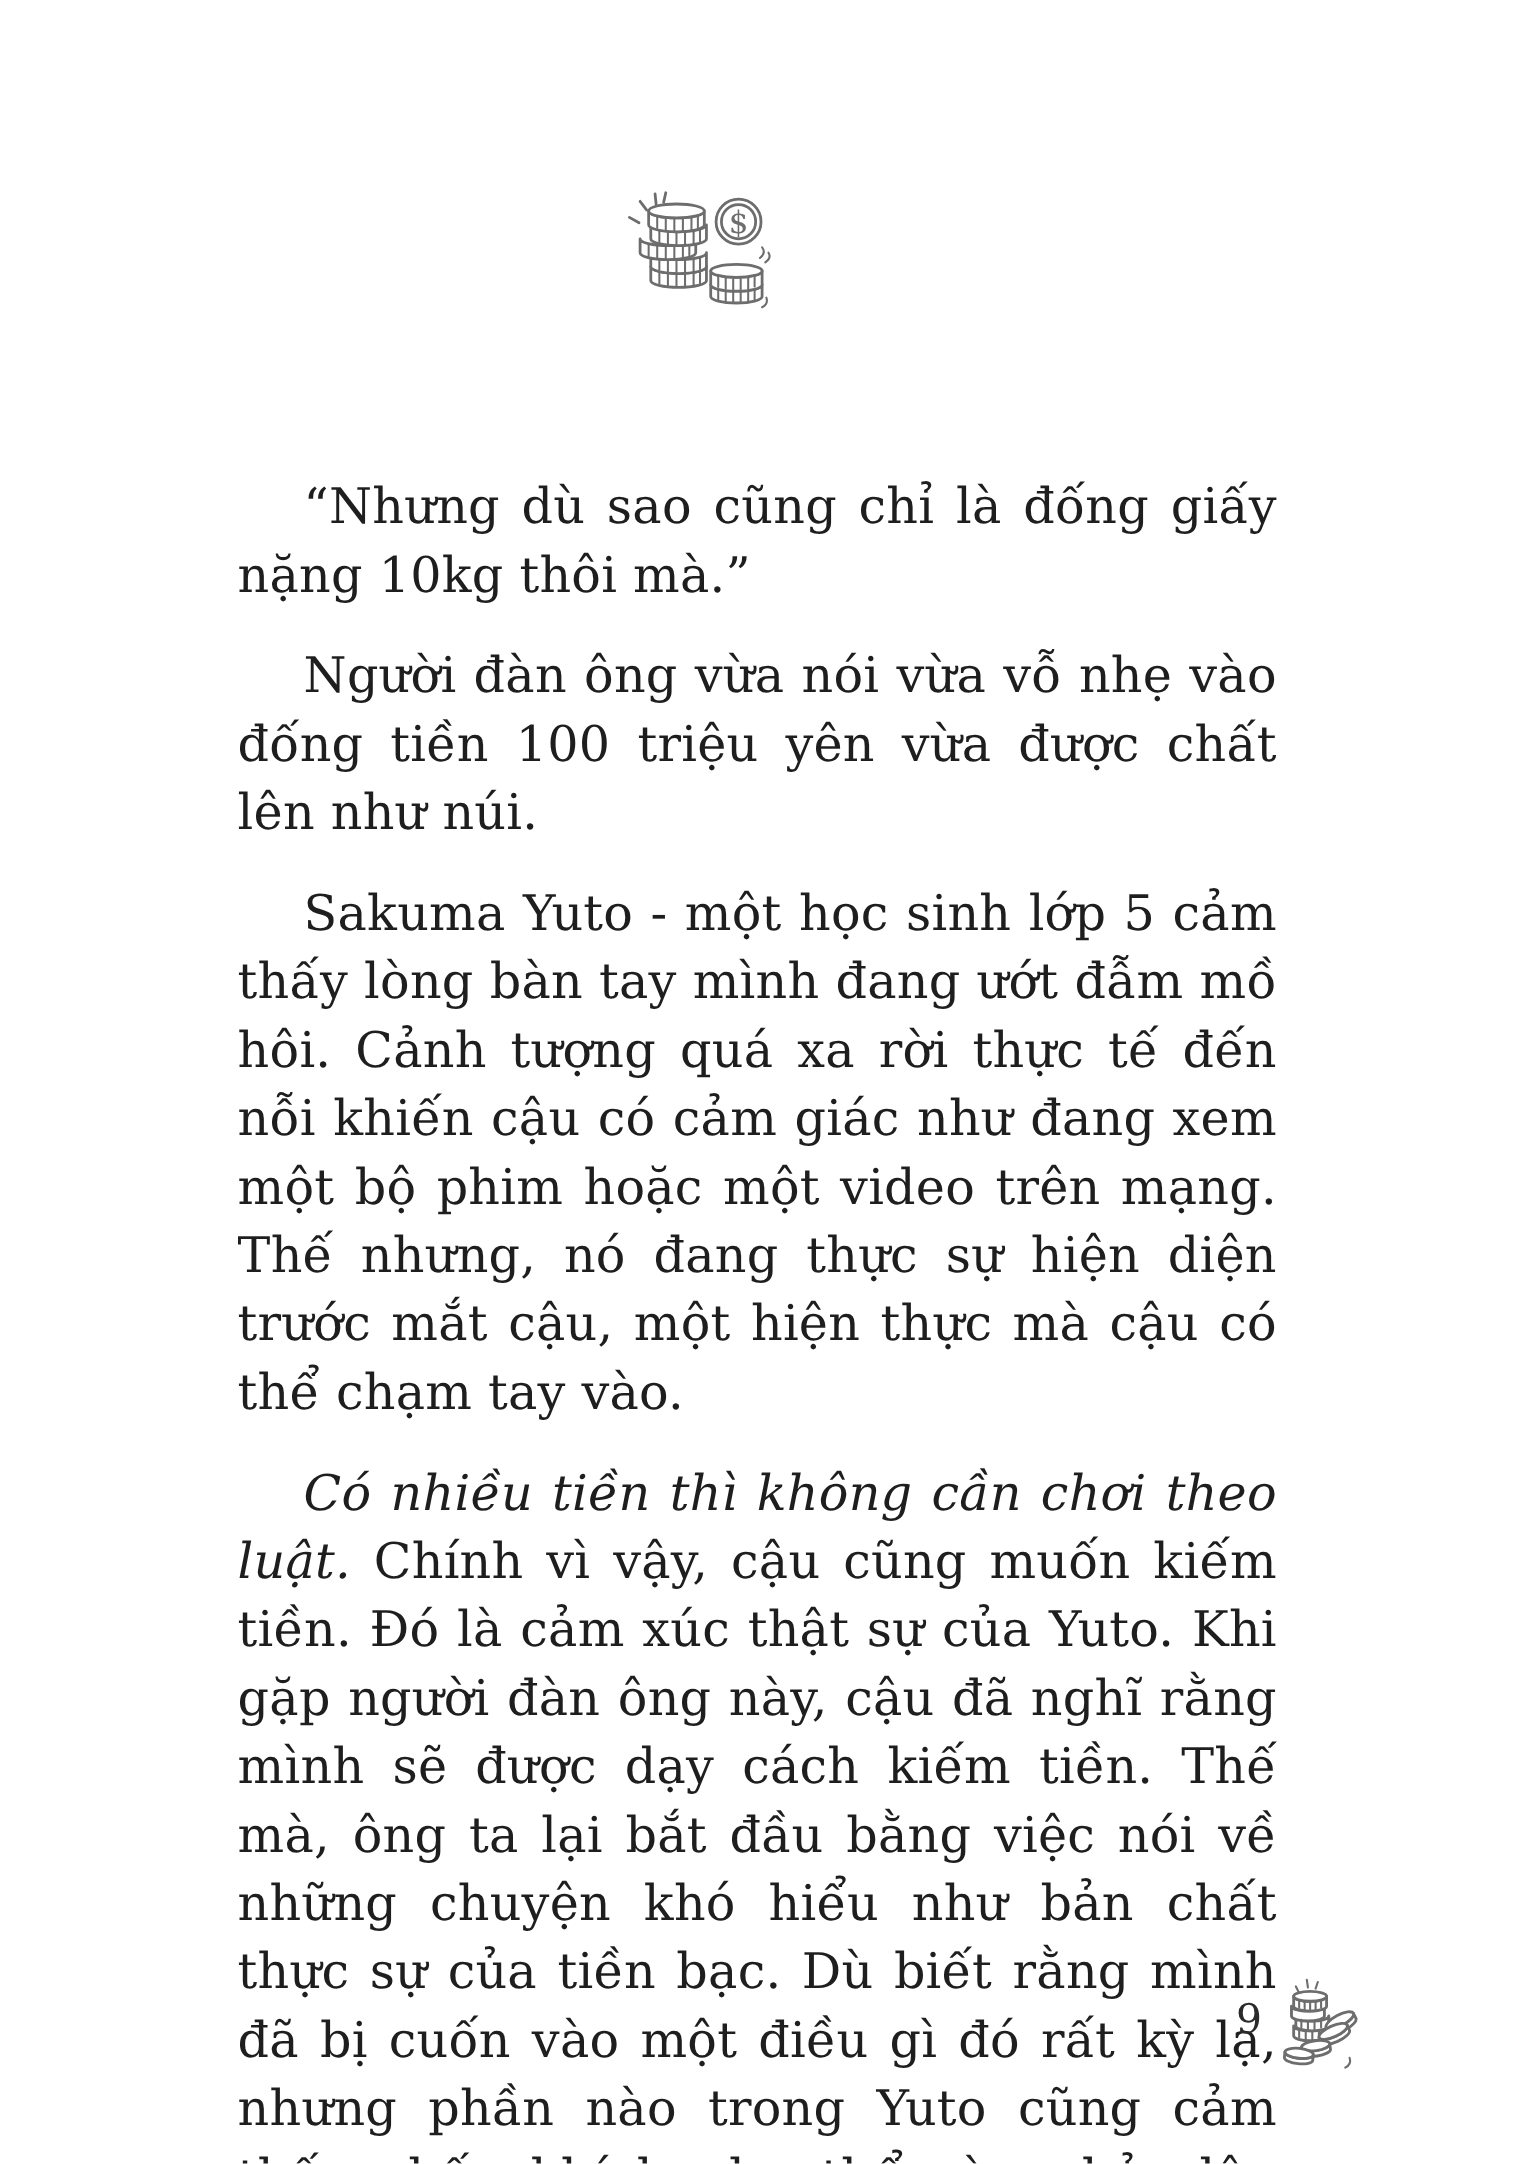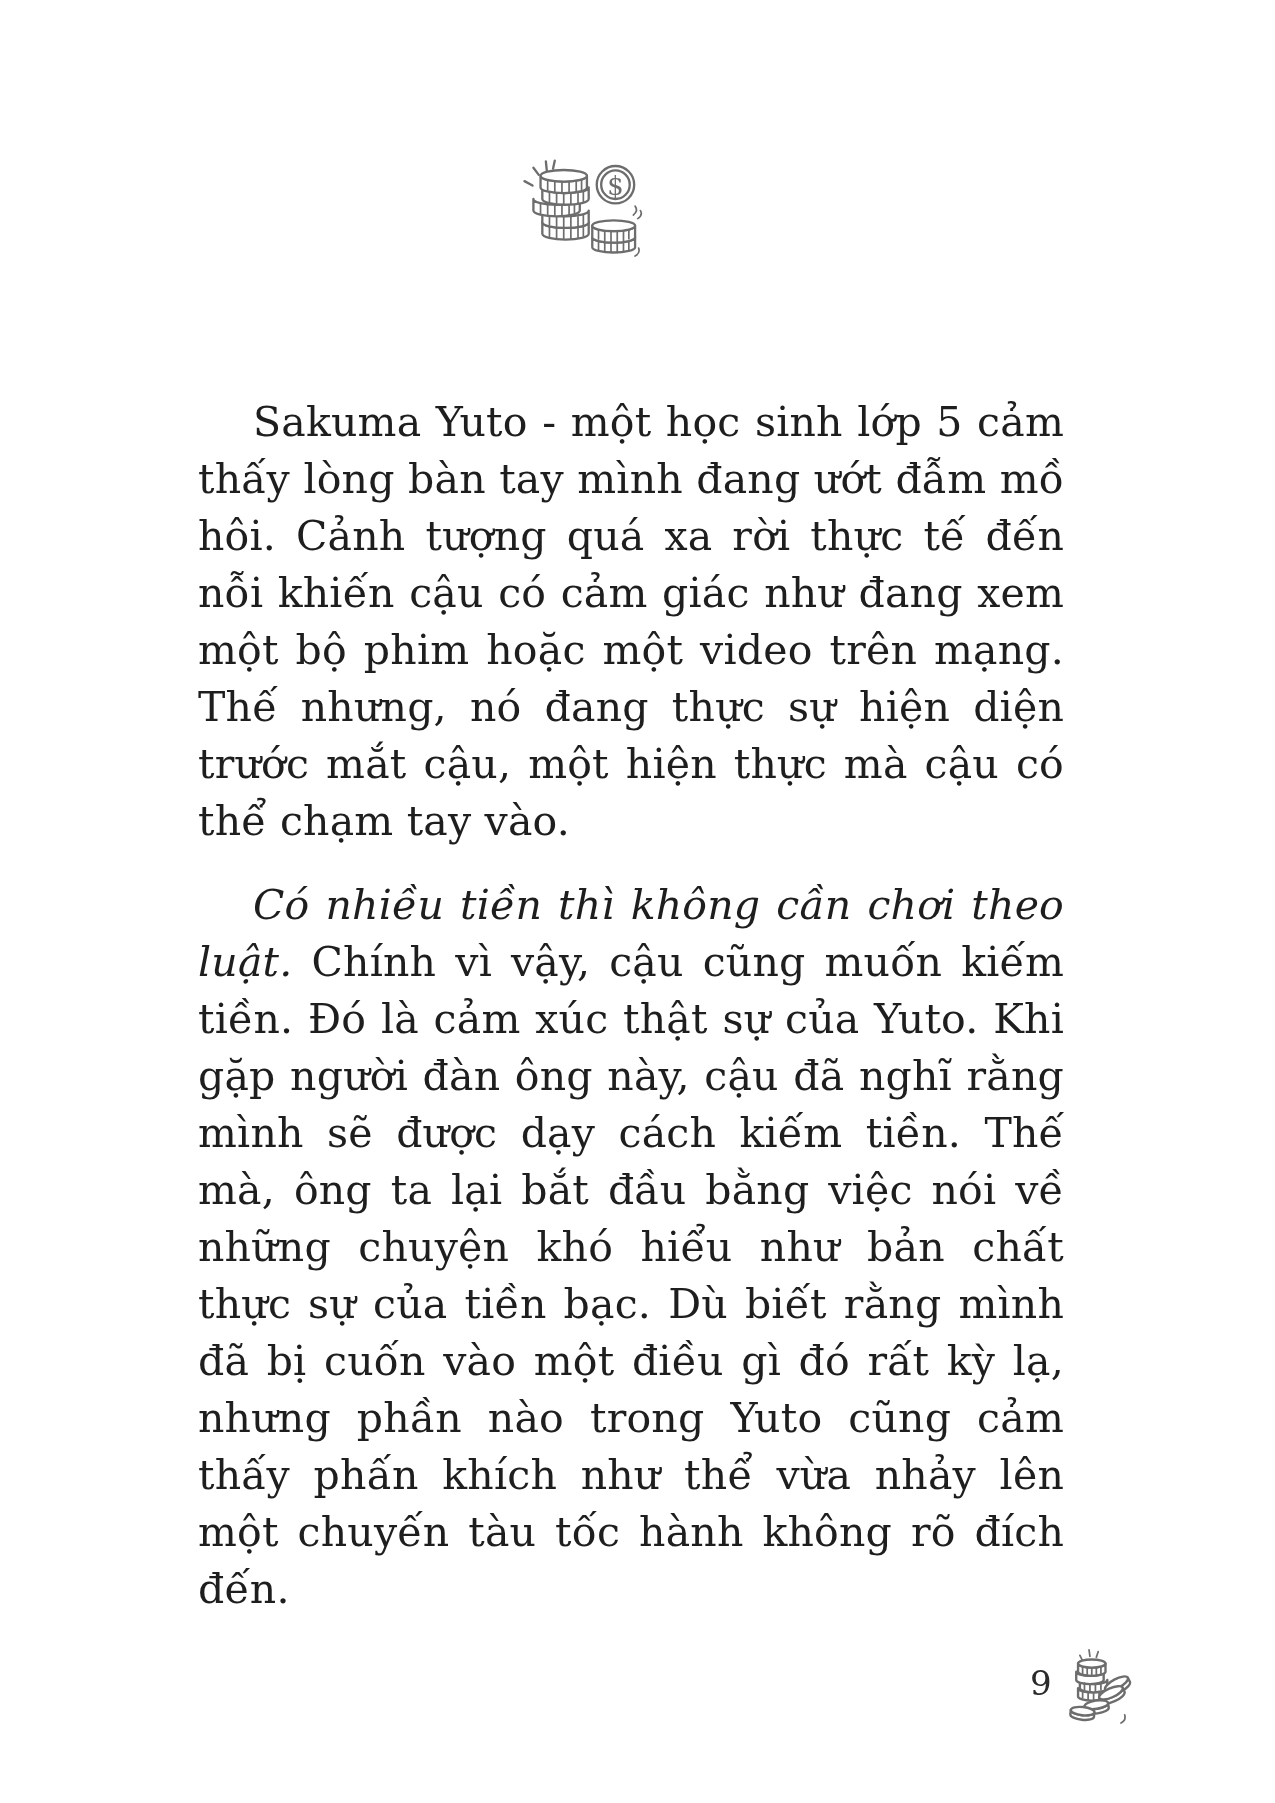--- a/index.html
+++ b/index.html
@@ -141,20 +141,22 @@
             <path d="M125 85 v 10"></path>
             <path d="M131 83.5 v 9"></path>
         </g>
         <ellipse class="lineart-fill" cx="114" cy="78" rx="24" ry="6"></ellipse>
       </g>
       <path class="lineart-thin" d="M142 103 q2 6 -4 9"></path>
     </svg>
   </div>
 
   <main class="text-block">
+    <p><em class="lead"></em><span>“Nhưng dù sao cũng chỉ là đống giấy nặng 10kg thôi mà.”</span></p>
+    <p><em class="lead"></em><span>Người đàn ông vừa nói vừa vỗ nhẹ vào đống tiền 100 triệu yên vừa được chất lên như núi.</span></p>
     <p><em class="lead"></em><span>Sakuma Yuto - một học sinh lớp 5  cảm thấy lòng bàn tay mình đang ướt đẫm mồ hôi. Cảnh tượng quá xa rời thực tế đến nỗi khiến cậu có cảm giác như đang xem một bộ phim hoặc một video trên mạng. Thế nhưng, nó đang thực sự hiện diện trước mắt cậu, một hiện thực mà cậu có thể chạm tay vào.</span></p>
     <p><em class="lead">Có nhiều tiền thì không cần chơi theo luật.</em><span> Chính vì vậy, cậu cũng muốn kiếm tiền. Đó là cảm xúc thật sự của Yuto. Khi gặp người đàn ông này, cậu đã nghĩ rằng mình sẽ được dạy cách kiếm tiền. Thế mà, ông ta lại bắt đầu bằng việc nói về những chuyện khó hiểu như bản chất thực sự của tiền bạc. Dù biết rằng mình đã bị cuốn vào một điều gì đó rất kỳ lạ, nhưng phần nào trong Yuto cũng cảm thấy phấn khích như thể vừa nhảy lên một chuyến tàu tốc hành không rõ đích đến.</span></p>
   </main>
 
   <div class="footer">
     <span class="page-num">9</span>
     <span class="footer-art">
       <svg viewBox="0 0 70 96" xmlns="http://www.w3.org/2000/svg">
 
         <path class="lineart-thin" d="M13 9 L16 15"></path>

